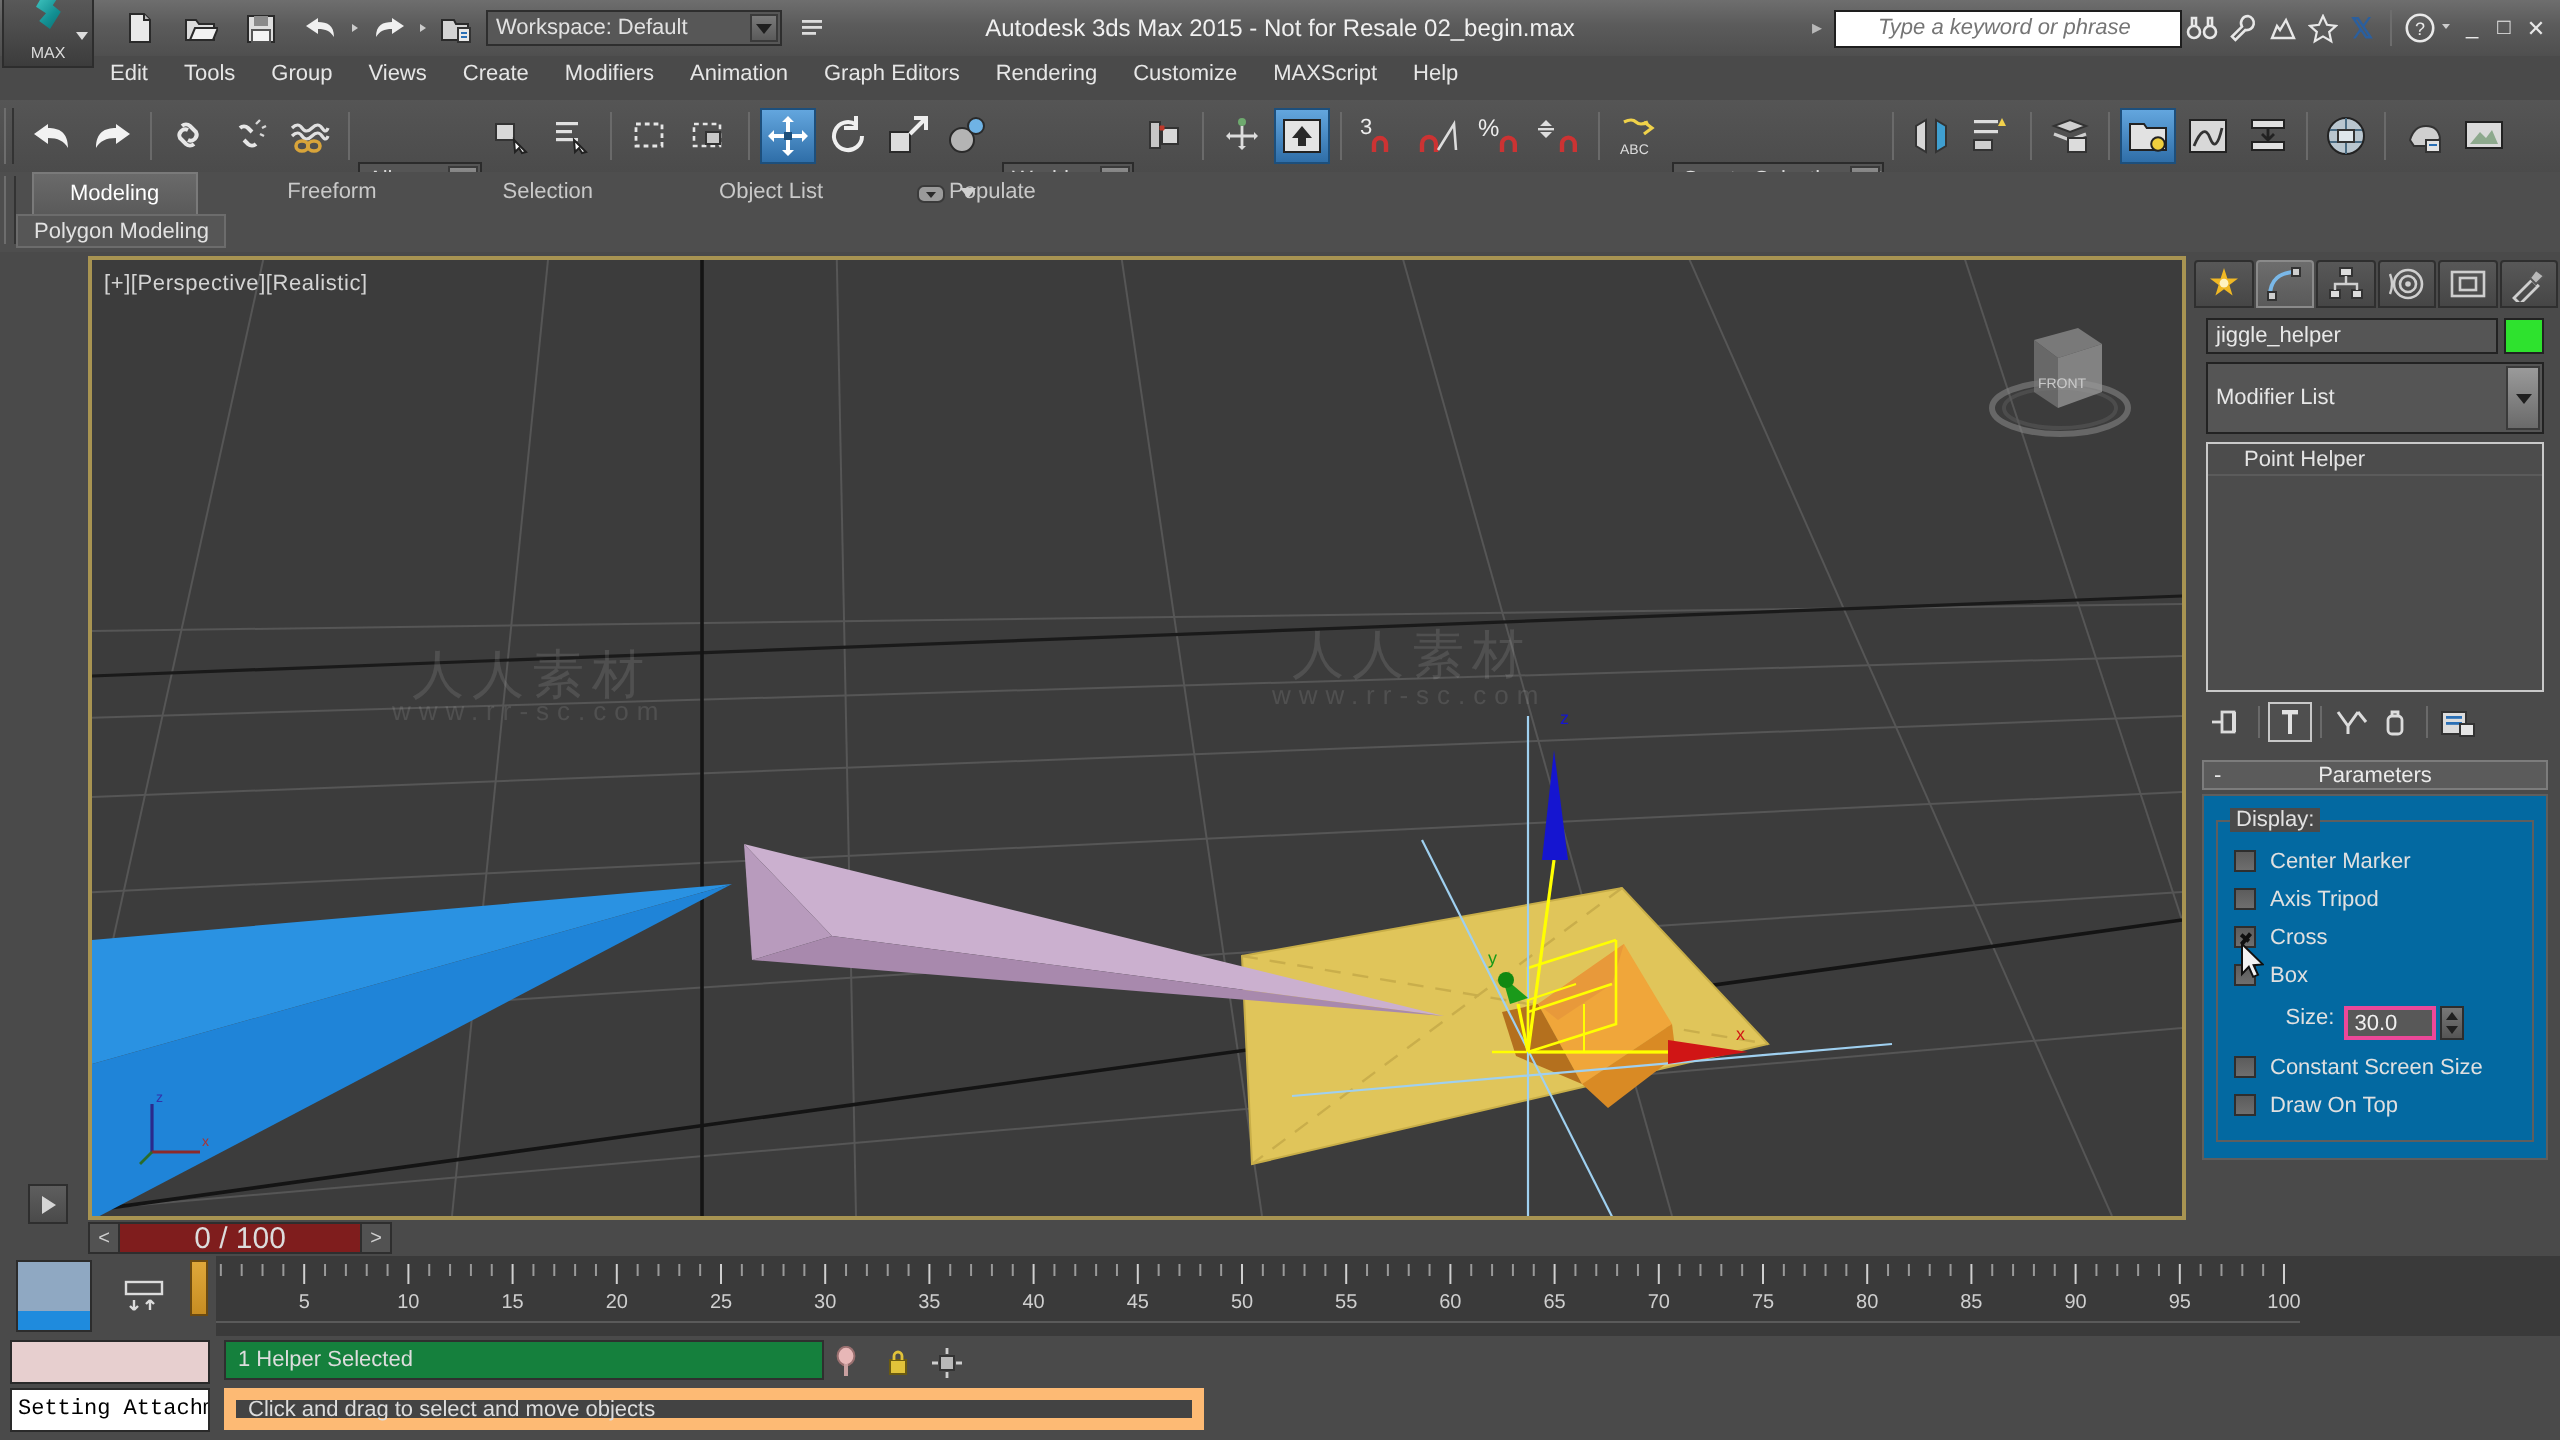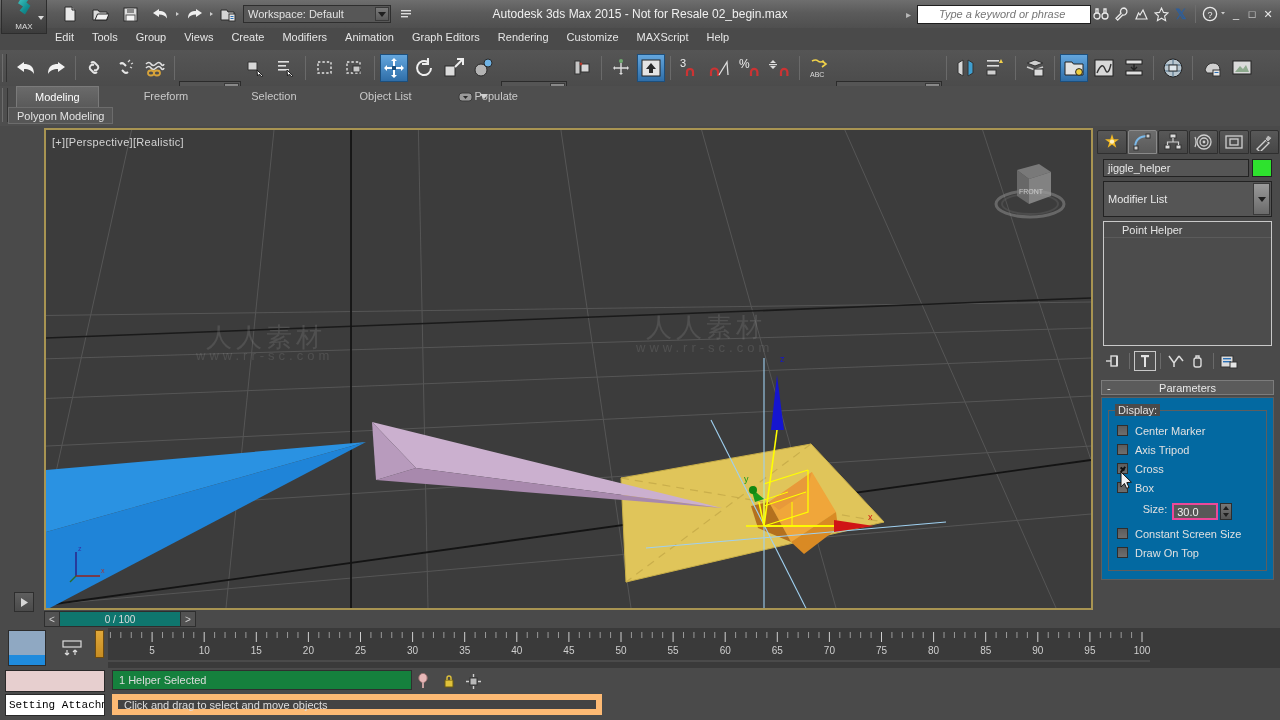--- a/index.html
+++ b/index.html
@@ -151,23 +151,23 @@
   .spu{ width:0;height:0;border-left:3px solid transparent;border-right:3px solid transparent;
     border-bottom:4px solid #1f1f1f; }
   .spd{ width:0;height:0;border-left:3px solid transparent;border-right:3px solid transparent;
     border-top:4px solid #1f1f1f; }
 
   
   .timeslider{ position:absolute; left:44px; top:610px; width:1049px; height:18px;
     background:#4a4a4a; display:flex; align-items:center; }
   .tsarrow{ width:16px;height:16px; background:#525252; border:1px solid #2e2e2e;
     display:flex;align-items:center;justify-content:center; font-size:10px; color:#cfcfcf; }
-  .tsfield{ width:120px; height:16px; background:#0f766e; border:1px solid #2e2e2e;
+  .tsfield{ width:120px; height:16px; background:#7f1d1d; border:1px solid #2e2e2e;
     border-left:none;border-right:none; display:flex; align-items:center;
-    justify-content:center; font-size:10px; color:#dcdcdc; }
+    justify-content:center; font-size:15px; color:#dcdcdc; }
   .trackbar{ position:absolute; left:0; top:628px; width:1280px; height:40px;
     background:#3a3a3a; }
   .tbleft{ position:absolute; left:0; top:0; width:108px; height:40px; background:#4a4a4a; }
   .previewbox{ position:absolute; left:8px; top:2px; width:38px; height:36px;
     background:linear-gradient(180deg,#8fa8c2 0%,#8fa8c2 72%,#1f8bdd 72%,#1f8bdd 100%);
     border:1px solid #2c2c2c; }
   .ticks{ position:absolute; left:108px; top:0; right:0; height:40px; }
   .statusbar{ position:absolute; left:0; top:668px; width:1280px; height:52px;
     background:#4a4a4a; }
   .mxsbox{ position:absolute; left:5px; top:2px; width:100px; height:22px;

